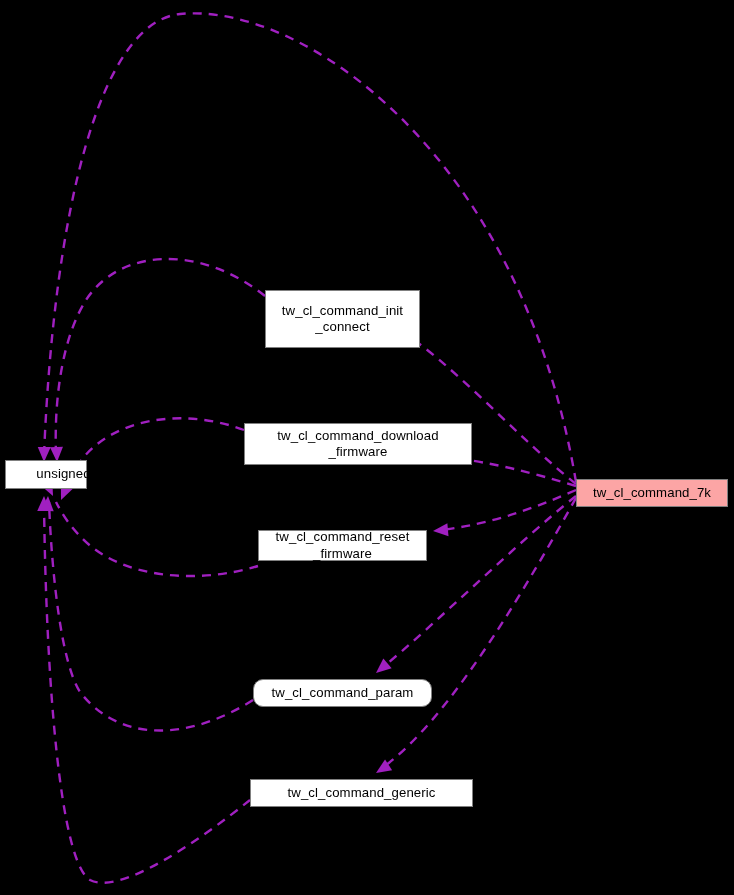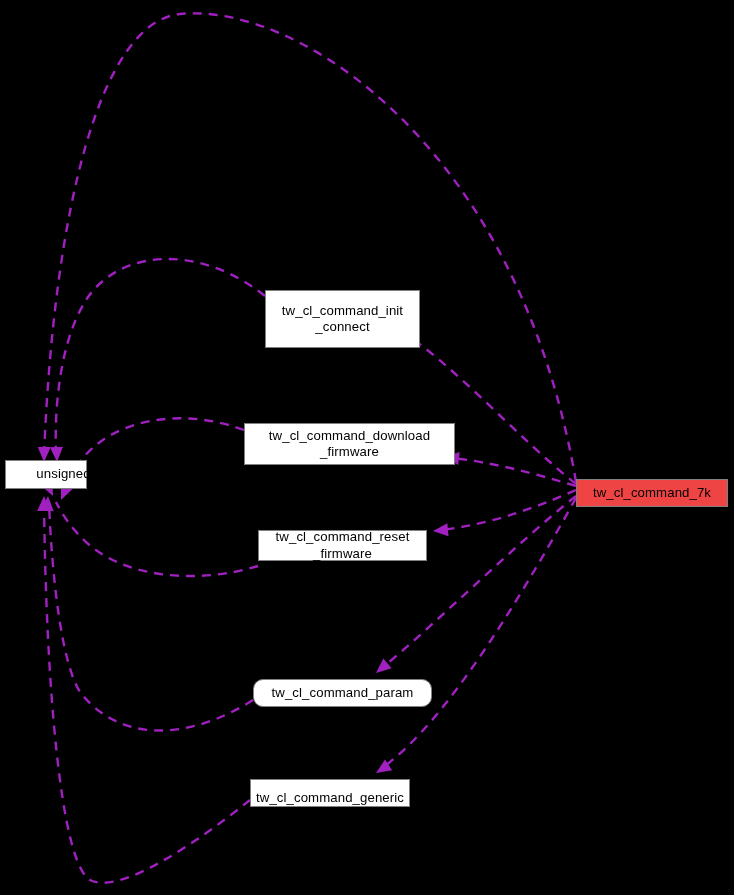--- a/index.html
+++ b/index.html
@@ -35,21 +35,21 @@
     background: #ffffff;
     border: 1px solid #808080;
     color: #000000;
     font-size: 13.2px;
     line-height: 1.22;
     letter-spacing: 0.1px;
     white-space: pre;
     z-index: 5;
   }
   .node.root {
-    background: #ef4444;
+    background: #fca5a5;
     border: 1px solid #808080;
   }
 </style>
 </head>
 <body>
 
 <div id="diagram">
 
   <svg id="edge-layer" viewBox="0 0 734 895" width="734" height="895" xmlns="http://www.w3.org/2000/svg">
       <g>
@@ -95,22 +95,22 @@
       <g>
         <path d="M 250,800 C 200,840 120,896 90,880 C 60,862 46,680 44,502" fill="none" stroke="#a020c0" stroke-width="2.4" stroke-dasharray="9,7"></path>
         <polygon points="0,0 -15,-6.5 -15,6.5" fill="#a020c0" transform="translate(44,496) rotate(271)"></polygon>
       </g>
     </svg>
 
   <div id="node-layer">
       <div class="node" style="left: 5px; top: 460px; width: 82px; height: 29px; padding-left: 35px;"><span>unsigned</span></div>
       <div class="node" style="left: 265px; top: 278px; width: 155px; height: 58px; margin-top: 12px;"><span>tw_cl_command_init
 _connect</span></div>
-      <div class="node" style="left: 244px; top: 423px; width: 211px; height: 42px;"><span>tw_cl_command_download
+      <div class="node" style="left: 244px; top: 423px; width: 228px; height: 42px;"><span>tw_cl_command_download
 _firmware</span></div>
       <div class="node" style="left: 258px; top: 530px; width: 169px; height: 31px;"><span>tw_cl_command_reset
 _firmware</span></div>
       <div class="node" style="left: 253px; top: 679px; width: 179px; height: 28px; border-radius: 10px;"><span>tw_cl_command_param</span></div>
-      <div class="node" style="left: 250px; top: 779px; width: 160px; height: 28px; align-items: flex-end;"><span>tw_cl_command_generic</span></div>
+      <div class="node" style="left: 250px; top: 779px; width: 223px; height: 28px;"><span>tw_cl_command_generic</span></div>
       <div class="node root" style="left: 576px; top: 479px; width: 152px; height: 28px;"><span>tw_cl_command_7k</span></div>
     </div>
 
 </div>
 
 </body></html>

